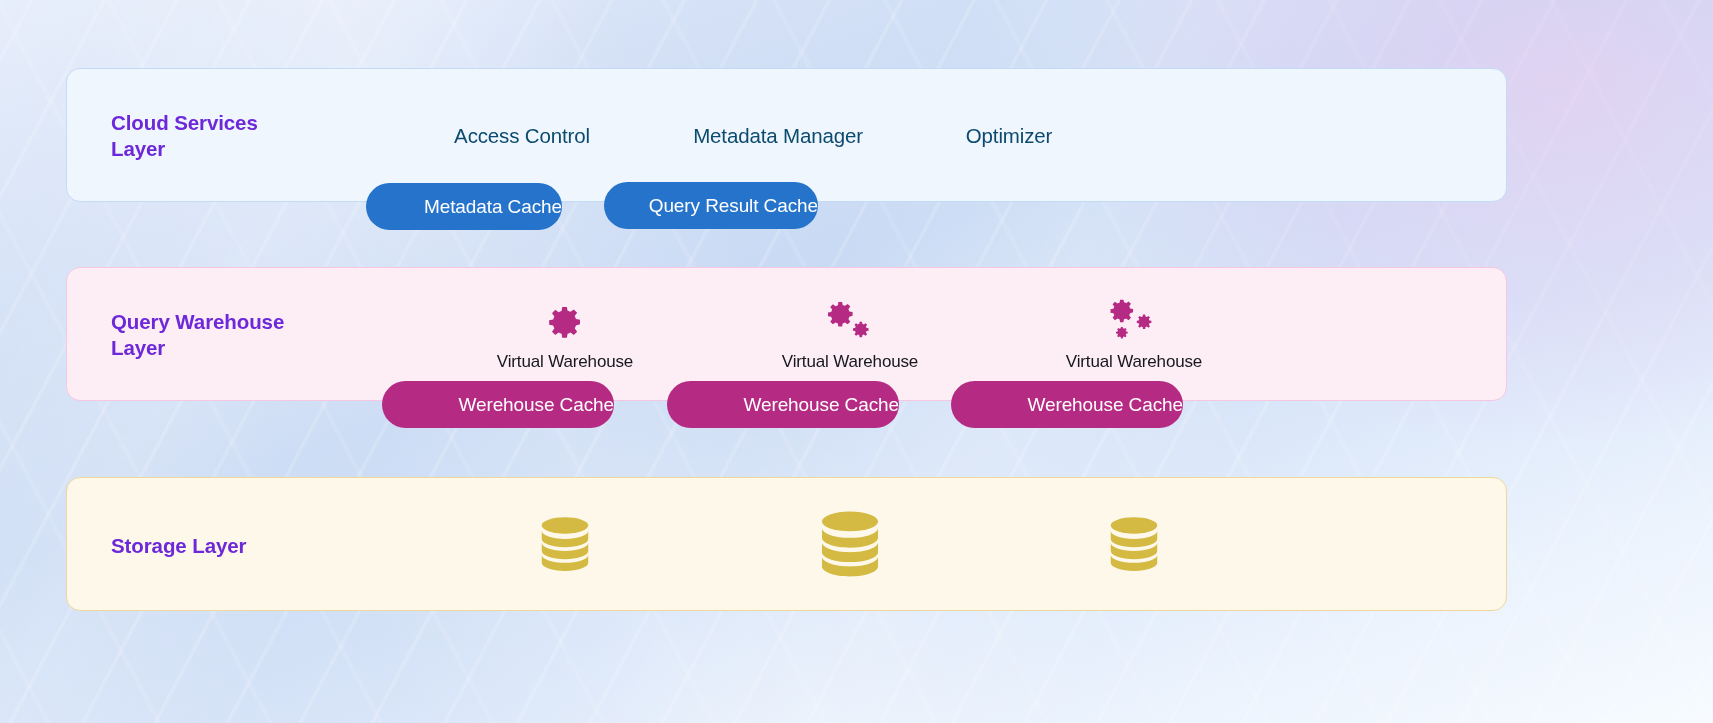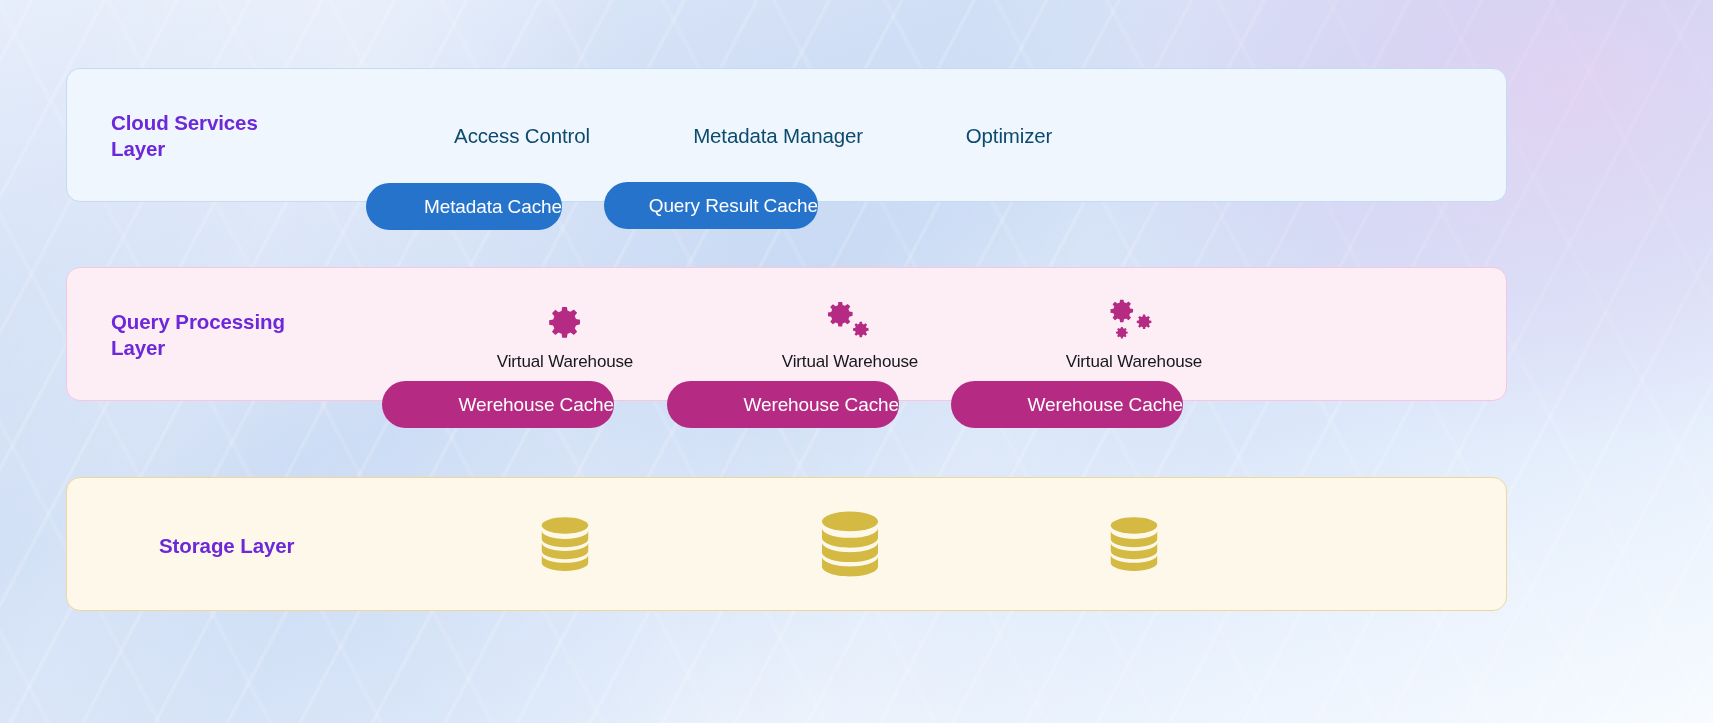--- a/index.html
+++ b/index.html
@@ -90,21 +90,21 @@
     left: 44px;
     font-size: 20.5px;
     font-weight: bold;
     color: #6d28d9;
     line-height: 1.28;
     letter-spacing: -0.1px;
     white-space: pre-line;
   }
   #cloud-services-layer .layer-title { top: 41px; }
   #query-processing-layer .layer-title { top: 41px; }
-  #storage-layer .layer-title { top: 55px; margin-left: 48px; }
+  #storage-layer .layer-title { top: 55px; }
 
   
   .cs-component {
     position: absolute;
     top: 0;
     height: 134px;
     display: flex;
     align-items: center;
     justify-content: center;
     text-align: center;
@@ -203,21 +203,21 @@
   </div>
 
   <div class="pill pill-blue" id="pill-metadata-cache">
     <span>Metadata Cache</span>
   </div>
   <div class="pill pill-blue" id="pill-query-result-cache">
     <span>Query Result Cache</span>
   </div>
 
   <div class="layer" id="query-processing-layer">
-    <div class="layer-title">Query Processing
+    <div class="layer-title">Query Warehouse
 Layer</div>
 
     <div class="warehouse" id="warehouse-0">
       <div class="warehouse-icon">
         <svg width="40" height="40" viewBox="0 0 24 24" fill="#b52a82" aria-hidden="true">
           <path d="M12 8.2a3.8 3.8 0 1 0 0 7.6 3.8 3.8 0 0 0 0-7.6zm0 5.6a1.8 1.8 0 1 1 0-3.6 1.8 1.8 0 0 1 0 3.6z"></path>
           <path d="M21 13.4v-2.8l-2.45-.4a6.9 6.9 0 0 0-.72-1.74l1.45-2.02-1.98-1.98-2.02 1.45a6.9 6.9 0 0 0-1.74-.72L13.14 3h-2.8l-.4 2.45a6.9 6.9 0 0 0-1.74.72L6.18 4.72 4.2 6.7l1.45 2.02a6.9 6.9 0 0 0-.72 1.74L2.5 10.9v2.8l2.43.4c.16.61.41 1.19.72 1.72L4.2 17.84l1.98 1.98 2.02-1.45c.54.31 1.12.56 1.74.72l.4 2.41h2.8l.4-2.41a6.9 6.9 0 0 0 1.74-.72l2.02 1.45 1.98-1.98-1.45-2.02c.31-.53.56-1.11.72-1.72L21 13.4z"></path>
         </svg>
       </div>
       <div class="warehouse-label">Virtual Warehouse</div>

